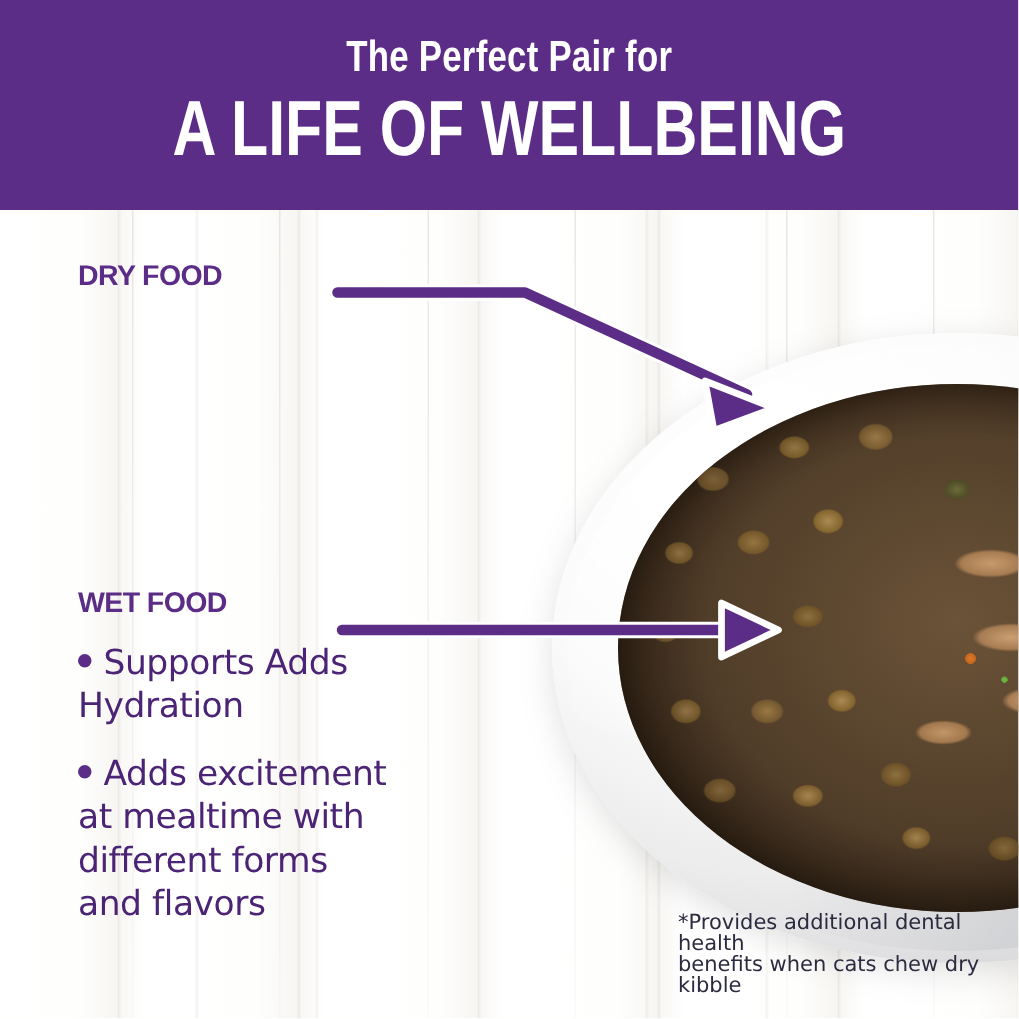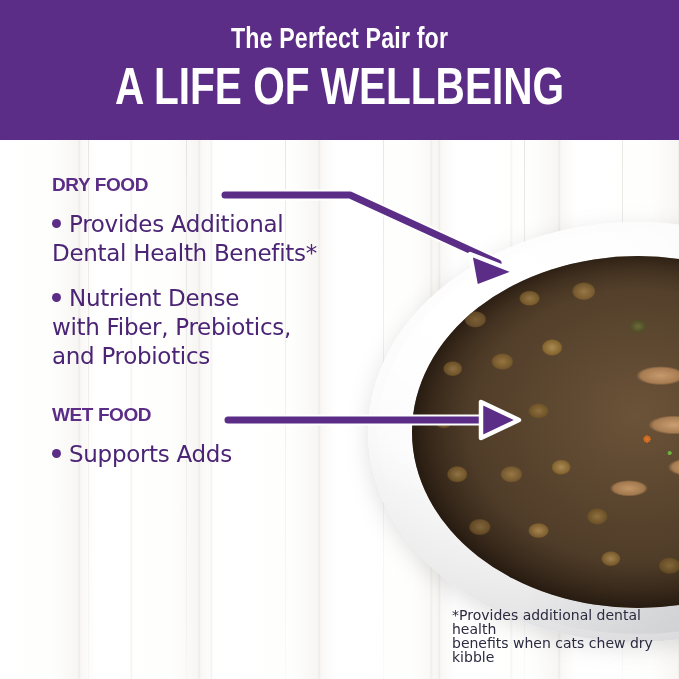--- a/index.html
+++ b/index.html
@@ -237,21 +237,21 @@
     border-radius: 50%;
     background: #5b2d87;
     margin-right: 8px;
     vertical-align: 4px;
   }
 
   #dry-section { position: absolute; left: 52px; top: 34px; }
   #dry-section .bullet-list { margin-top: 14px; }
   #dry-section .bullet-item + .bullet-item { margin-top: 16px; }
 
-  #wet-section { position: absolute; left: 52px; top: 264px; }
+  #wet-section { position: absolute; left: 52px; top: 252px; }
   #wet-section .bullet-list { margin-top: 14px; }
   #wet-section .bullet-item + .bullet-item { margin-top: 16px; }
 
   
   .footnote {
     position: absolute;
     left: 452px;
     top: 608px;
     width: 220px;
     color: #2b2a3f;
@@ -303,38 +303,34 @@
       <line x1="228" y1="420" x2="492" y2="420" stroke="#ffffff" stroke-width="11" stroke-linecap="round"></line>
       <line x1="228" y1="420" x2="492" y2="420" stroke="#5b2d87" stroke-width="7" stroke-linecap="round"></line>
       <path d="M 519 420 L 481 402 L 481 438 Z" fill="#5b2d87" stroke="#ffffff" stroke-width="4.5" stroke-linejoin="round"></path>
     </g>
   </svg>
 
   <div class="content">
 
     <div class="section" id="dry-section">
       <div class="section-heading">DRY FOOD</div>
-      <ul class="bullet-list">
-        <li class="bullet-item">
-          <span class="bullet-dot"></span><span>Provides Additional</span><br>
-          <span>Dental Health Benefits*</span>
-        </li>
-        <li class="bullet-item">
-          <span class="bullet-dot"></span><span>Nutrient Dense</span><br>
-          <span>with Fiber, Prebiotics,</span><br>
-          <span>and Probiotics</span>
-        </li>
-      </ul>
     </div>
 
     <div class="section" id="wet-section">
       <div class="section-heading">WET FOOD</div>
       <ul class="bullet-list">
         <li class="bullet-item">
           <span class="bullet-dot"></span><span>Supports Adds</span><br>
+          <span>Hydration</span>
+        </li>
+        <li class="bullet-item">
+          <span class="bullet-dot"></span><span>Adds excitement</span><br>
+          <span>at mealtime with</span><br>
+          <span>different forms</span><br>
+          <span>and flavors</span>
         </li>
       </ul>
     </div>
 
   </div>
 
   <div class="footnote">
     <div>*Provides additional dental health</div>
     <div>benefits when cats chew dry kibble</div>
   </div>

